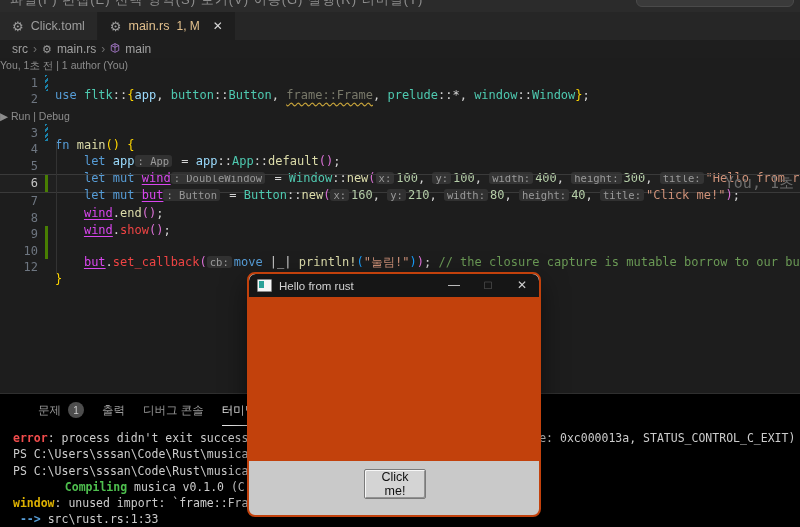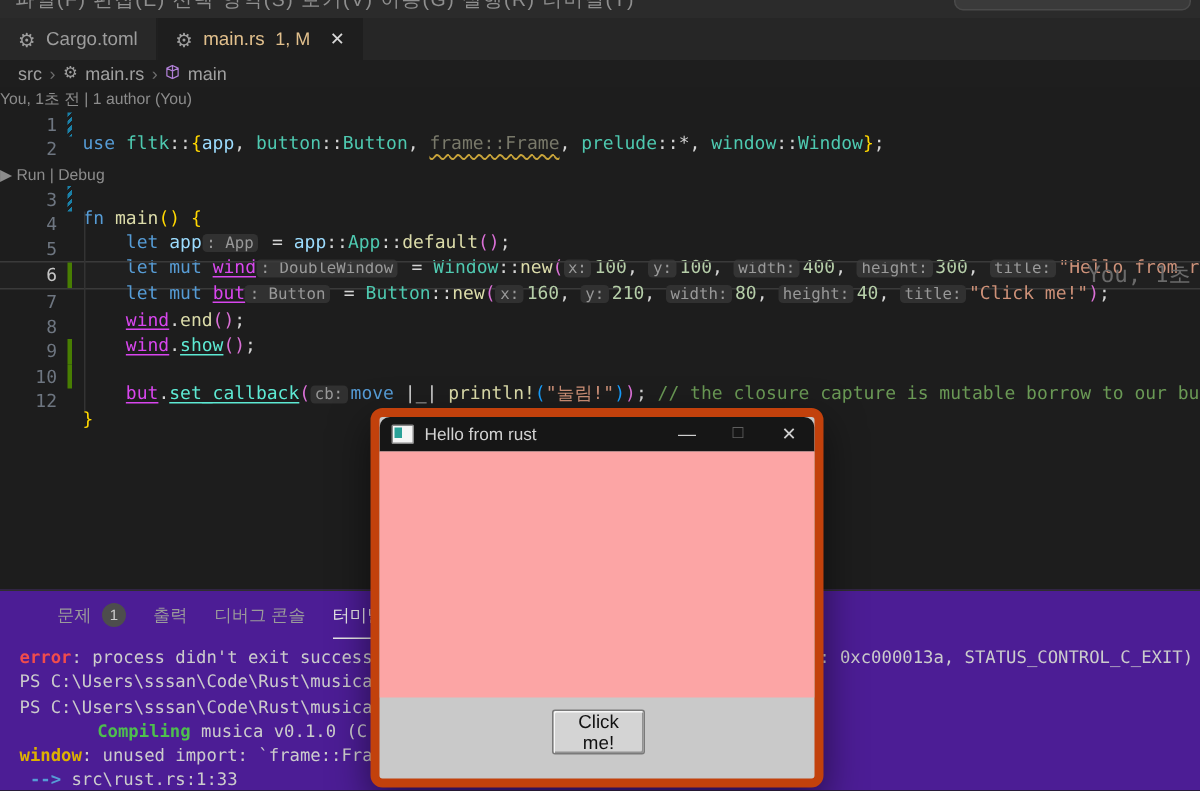--- a/index.html
+++ b/index.html
@@ -38,70 +38,70 @@
   .gut{position:relative;width:55px;flex:0 0 55px;height:100%;display:flex;align-items:center;}
   .lnum{width:38px;text-align:right;color:#6e7681;font-family:"DejaVu Sans Mono",monospace;font-size:12px;}
   .current .lnum{color:#c6c6c6;}
   .gmark{position:absolute;left:45px;top:0;width:3px;height:100%;}
   .gmark.add{background:#487e02;}
   .gmark.mod{background:repeating-linear-gradient(135deg,#1b81a8 0 2px,rgba(0,0,0,0) 2px 4px);}
   .ctext{font-family:"DejaVu Sans Mono",monospace;font-size:12px;color:#d4d4d4;white-space:pre;margin-top:24px;}
   .blame{position:absolute;right:6px;color:#6a6a6a;font-size:15px;font-family:"DejaVu Sans Mono",monospace;}
 
   .tk-kw{color:#569cd6;} .tk-mod{color:#4ec9b0;} .tk-type{color:#4ec9b0;}
-  .tk-fn{color:#dcdcaa;} .tk-fnU{color:#5eead4;text-decoration:underline;text-underline-offset:2px;text-align:right;}
+  .tk-fn{color:#dcdcaa;} .tk-fnU{color:#ef4444;text-underline-offset:2px;text-align:right;}
   .tk-var{color:#9cdcfe;} .tk-varU{color:#d946ef;text-decoration:underline;text-underline-offset:2px;}
   .tk-str{color:#ce9178;} .tk-num{color:#b5cea8;} .tk-cmt{color:#6a9955;} .tk-pn{color:#d4d4d4;}
   .tk-b1{color:#ffd700;} .tk-b2{color:#da70d6;} .tk-b3{color:#179fff;}
   .tk-hint{color:#999;background:#313131;border-radius:3px;font-size:10.5px;padding:0 3px;margin:0 2px 0 0;}
   .tk-ghost{color:#79796a;text-decoration:underline wavy #c8a43a;text-decoration-skip-ink:none;text-underline-offset:3px;}
 
   
-  .panel{position:absolute;left:0;top:393px;width:800px;height:134px;background:#4c1d95;border-top:1px solid #2f2f2f;}
+  .panel{position:absolute;left:0;top:393px;width:800px;height:134px;background:#000000;border-top:1px solid #2f2f2f;}
   .panel-tabs{display:flex;gap:18px;align-items:center;height:32px;padding-left:38px;font-size:11.5px;color:#9b9b9b;}
   .ptab{display:flex;align-items:center;gap:7px;height:100%;}
   .ptab.active{color:#e7e7e7;box-shadow:inset 0 -1px 0 #e7e7e7;}
   .pbadge{display:inline-flex;align-items:center;justify-content:center;width:16px;height:16px;border-radius:8px;
           background:#4d4d4d;color:#cccccc;font-size:10px;}
   .terminal{padding:5px 0 0 13px;}
   .tline{height:16.3px;font-family:"DejaVu Sans Mono",monospace;font-size:11.5px;color:#cccccc;white-space:pre;}
   .t-err{color:#f14c4c;font-weight:bold;} .t-warn{color:#ddb100;font-weight:bold;}
   .t-ok{color:#4ebf4e;font-weight:bold;margin-left:31px;} .t-arrow{color:#569cd6;font-weight:bold;} .t-t{color:#cccccc;}
 
   
   .popup{position:absolute;left:247px;top:272px;width:290px;height:241px;z-index:10;border-radius:8px;
-         background:#c9c9c9;border:6px solid #c2410c;box-shadow:0 10px 26px rgba(0,0,0,0.5);overflow:hidden;}
+         background:#c9c9c9;border:2px solid #c2410c;box-shadow:0 10px 26px rgba(0,0,0,0.5);overflow:hidden;}
   .popup-titlebar{height:23px;background:#161616;display:flex;align-items:center;padding:0 0 0 8px;border-radius:7px 7px 0 0;}
   .popup-appicon{width:13px;height:11px;background:#f5f5f5;border:1px solid #888;border-radius:1px;margin-right:7px;position:relative;}
   .popup-appicon::after{content:"";position:absolute;left:1px;top:1px;width:5px;height:7px;background:#2aa198;}
   .popup-title{font-size:11.5px;color:#d2d2d2;flex:1;}
   .popup-controls{display:flex;align-items:center;gap:0;}
   .pbtn{width:34px;text-align:center;font-size:12px;color:#cfcfcf;line-height:23px;}
   .pbtn.dim{color:#5f5f5f;font-size:10px;}
-  .popup-body{position:relative;height:164px;background:#fca5a5;}
+  .popup-body{position:relative;height:164px;background:#c2410c;}
   .fltk-btn{position:absolute;left:115px;top:172px;width:62px;height:30px;background:#d4d4d4;
             border:1px solid #7a7a7a;border-radius:2px;
             box-shadow:inset 1px 1px 0 #f7f7f7, inset -1px -1px 0 #929292;
             font-size:12.5px;color:#111;display:flex;align-items:center;justify-content:center;
             font-family:"Liberation Sans",sans-serif;}
 </style>
 </head>
 <body>
 
 <div class="screen">
 
   <div class="titlebar">
     <span class="menu-frag">파일(F)   편집(E)   선택 영역(S)   보기(V)   이동(G)   실행(R)   터미널(T)</span>
     <div class="cmd-center"></div>
   </div>
 
   <div class="tabbar">
     <div class="tab inactive">
       <span class="ficon">⚙</span>
-      <span>Cargo.toml</span>
+      <span>Click.toml</span>
     </div>
     <div class="tab active">
       <span class="ficon">⚙</span>
       <span>main.rs</span>
       <span class="modflag">1, M</span>
       <span class="close">✕</span>
     </div>
   </div>
 
   <div class="breadcrumb">

